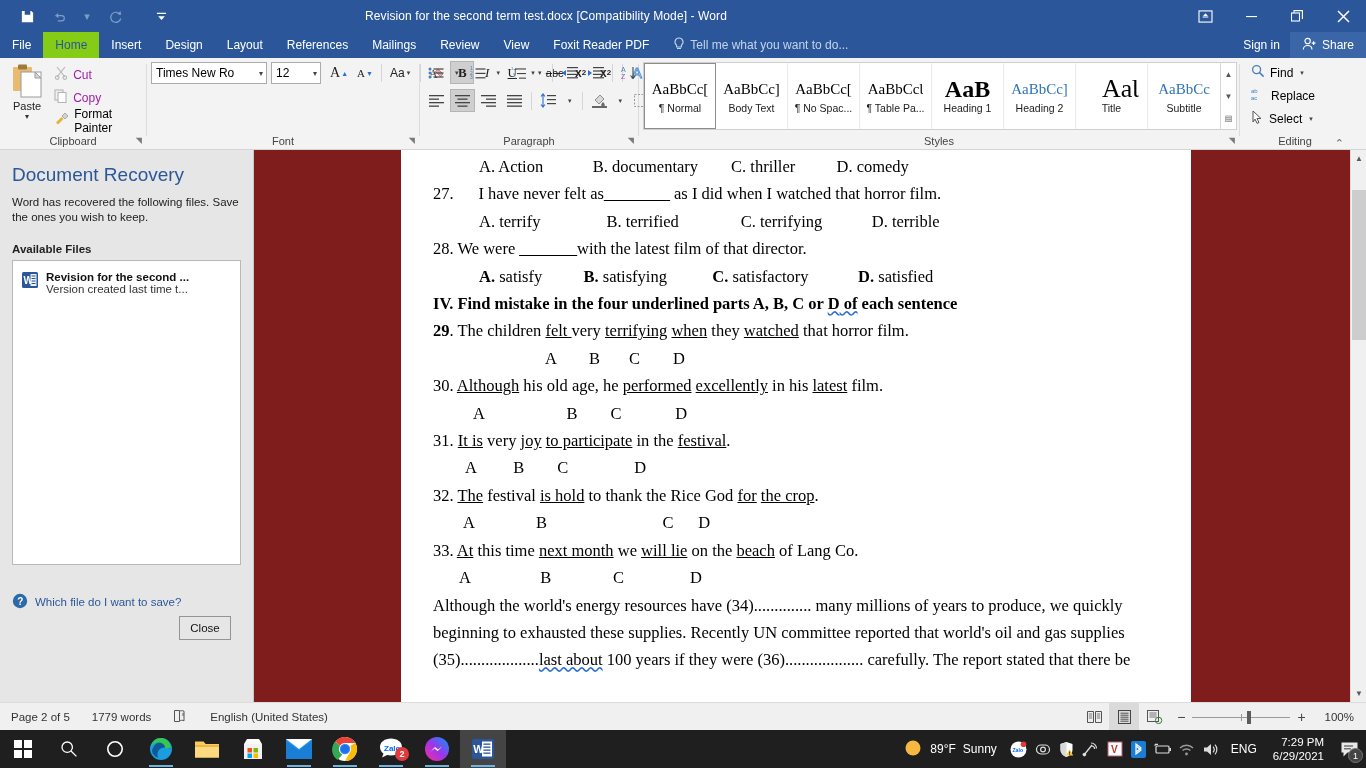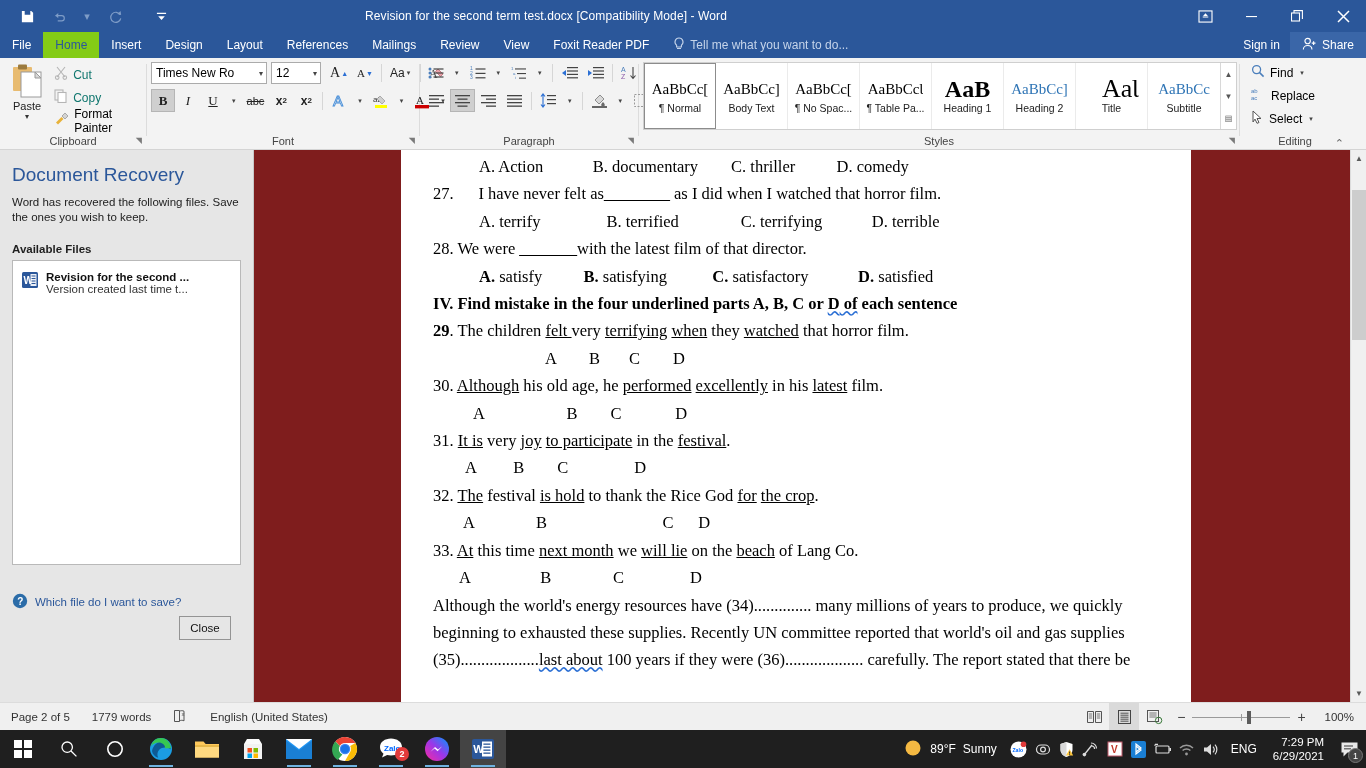--- a/index.html
+++ b/index.html
@@ -76,21 +76,21 @@
   .g-clipboard { width:146px; }
   .paste-big {
     width:54px; display:flex; flex-direction:column; align-items:center;
     padding-top:2px; cursor:pointer;
   }
   .paste-icon { width:34px; height:36px; position:relative; }
   .paste-label { font-size:11px; color:#222; margin-top:1px; }
   .paste-caret { font-size:8px; color:#333; line-height:8px; margin-top:1px;}
   .clip-cmds { display:flex; flex-direction:column; gap:2px; padding-top:3px; }
   .clip-cmd { display:flex; align-items:center; gap:5px; height:21px; font-size:12px; padding:0 4px; }
-  .clip-cmd.dis { color:#0f766e; }
+  .clip-cmd.dis { color:#a21caf; }
 
   
   .g-font { width:272px; }
   .row { display:flex; align-items:center; gap:1px; }
   .row1 { height:24px; margin-bottom:4px; }
   .fontbox, .sizebox {
     height:22px; border:1px solid #ababab; background:#fff; display:flex;
     align-items:center; justify-content:space-between; padding:0 3px 0 4px; font-size:12px;
   }
   .fontbox { width:116px; }
@@ -374,21 +374,21 @@
         </div>
       </div>
       <div class="group-label">
         <span>Clipboard</span>
         <span class="dialog-launcher">◥</span>
       </div>
     </div>
     <div class="group-sep"></div>
 
     <div class="group g-font">
-      <div class="group-body" style="flex-direction:column;">
+      <div class="group-body" style="flex-direction:row;">
         <div class="row row1">
           <div class="fontbox">
             <span>Times New Ro</span>
             <span class="cbcaret">▾</span>
           </div>
           <div class="sizebox">
             <span>12</span>
             <span class="cbcaret">▾</span>
           </div>
           <div class="btn" style="margin-left:4px;">

